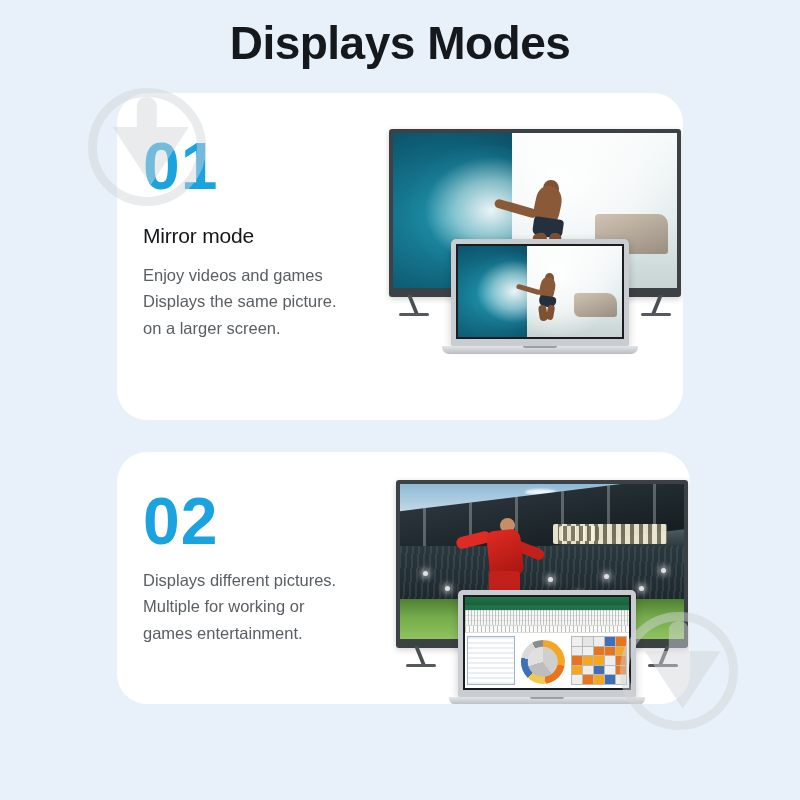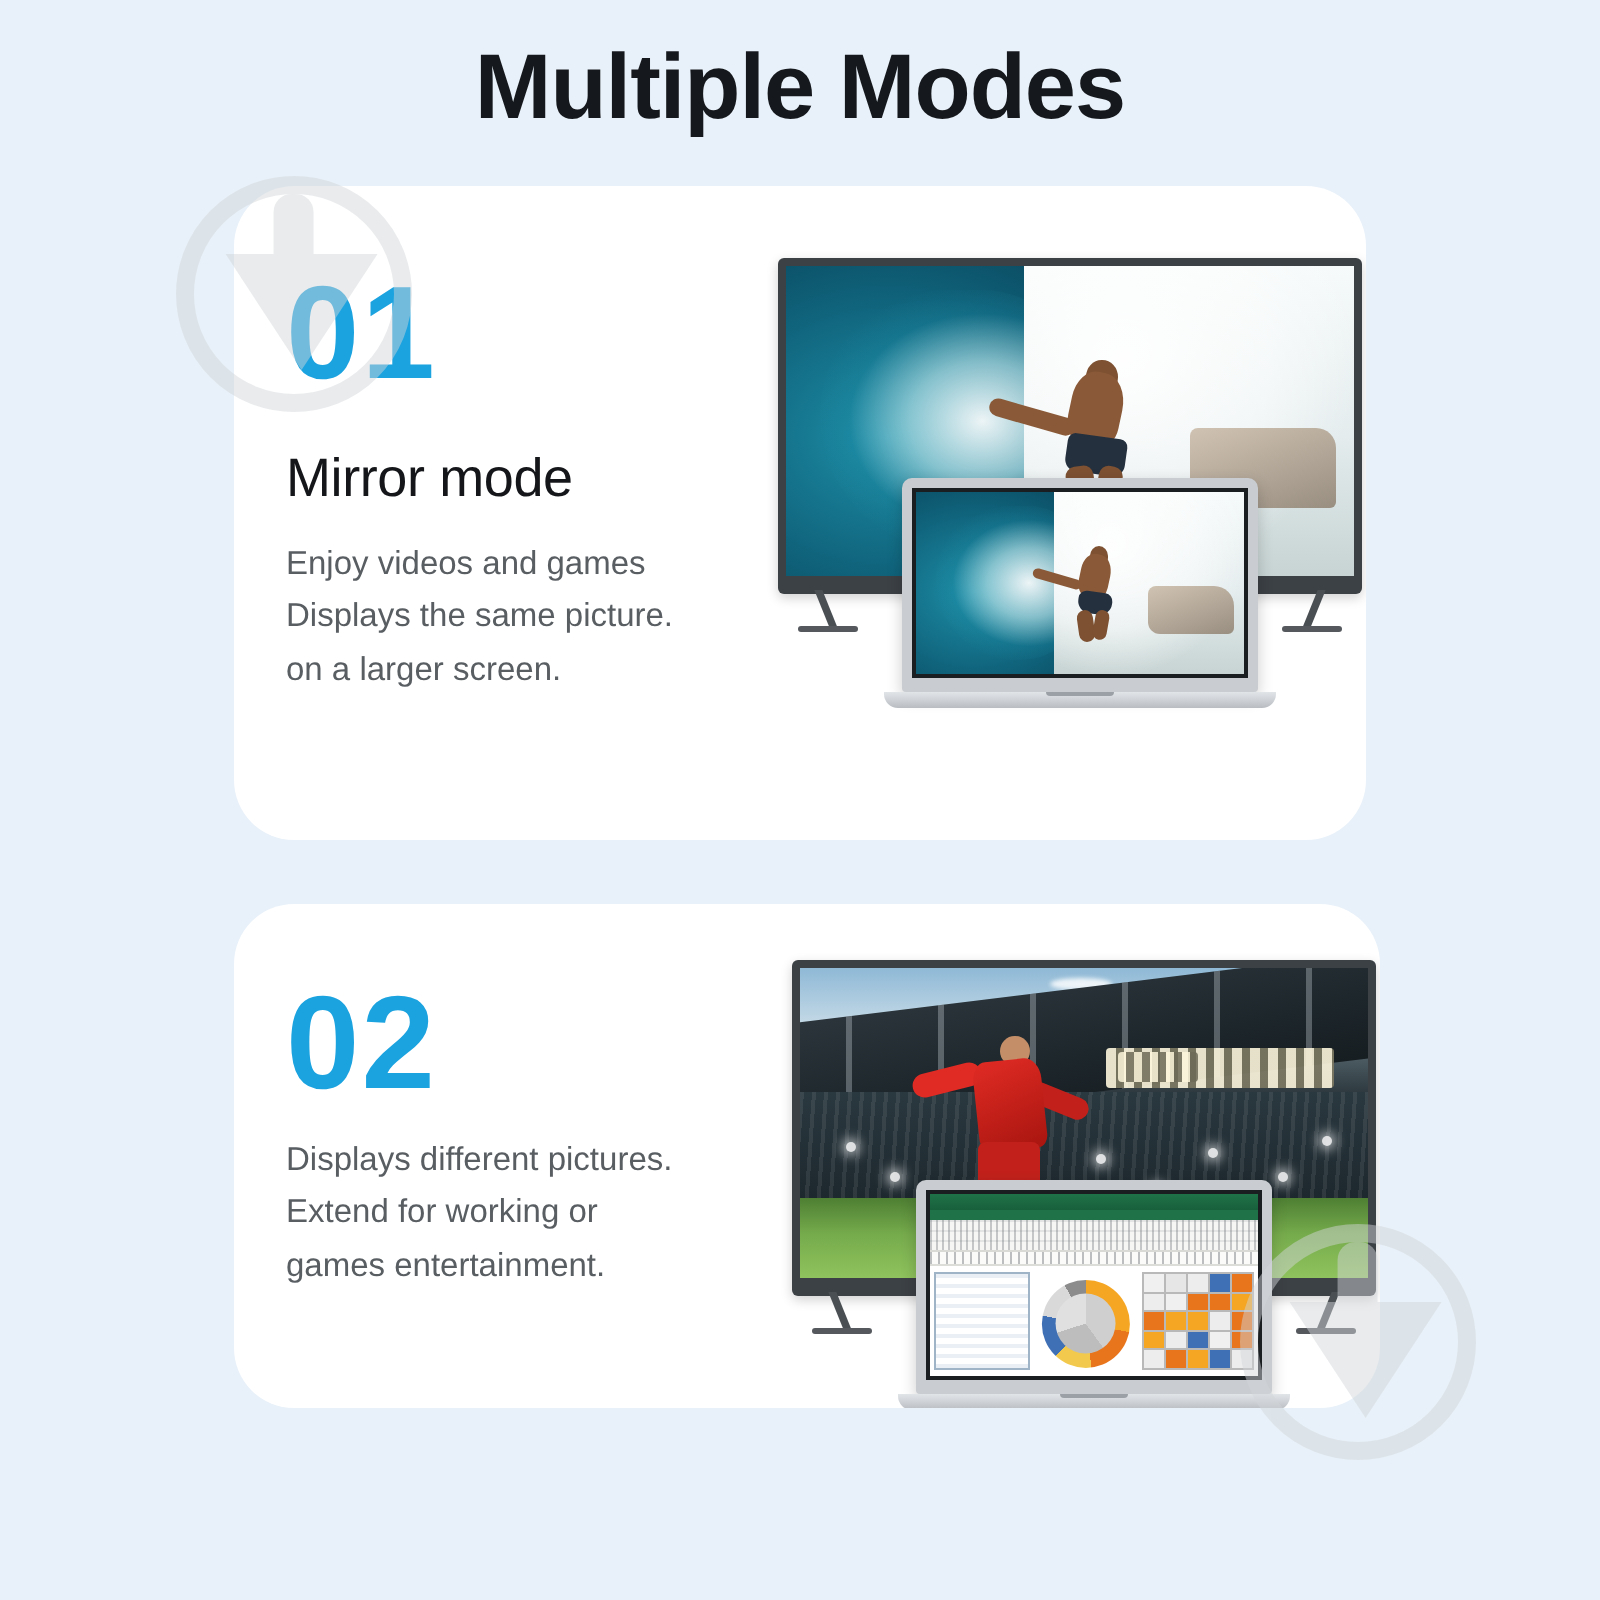--- a/index.html
+++ b/index.html
@@ -81,21 +81,21 @@
 
   .step-number{
     font-size:66px;
     font-weight:bold;
     color:#1ba3e0;
     line-height:.95;
     letter-spacing:1px;
   }
   .mode-title{
     margin-top:26px;
-    font-size:27px;
+    font-size:21px;
     color:#141619;
     letter-spacing:-0.2px;
   }
   .mode-desc{
     margin-top:14px;
     font-size:16.5px;
     line-height:1.62;
     color:#595e63;
   }
 
@@ -470,21 +470,21 @@
     grid-auto-rows:1fr;
     gap:1px;
     background:#b9b9b9;
     border:1px solid #b9b9b9;
   }
   .xl-heat i{ display:block; }
 </style>
 </head>
 <body>
 
-<div class="page-title">Multiple Modes</div>
+<div class="page-title">Displays Modes</div>
 
 <div class="watermark" id="watermark-1">
   <div class="wm-circle"></div>
   <div class="wm-pin">
     <div class="head"></div>
     <div class="tri"></div>
   </div>
 </div>
 
 <div class="card" id="card-1">
@@ -551,21 +551,21 @@
   </div>
 </div>
 
 <div class="card" id="card-2">
   <div class="card-inner">
 
     <div class="card-text">
       <div class="step-number">02</div>
       <div class="mode-desc">
         <div>Displays different pictures.</div>
-        <div>Extend for working or</div>
+        <div>Multiple for working or</div>
         <div>games entertainment.</div>
       </div>
     </div>
 
     <div class="devices">
 
       <div class="tv">
         <div class="tv-screen">
           <div class="scene-stadium">
             <div class="st-sky"></div>

